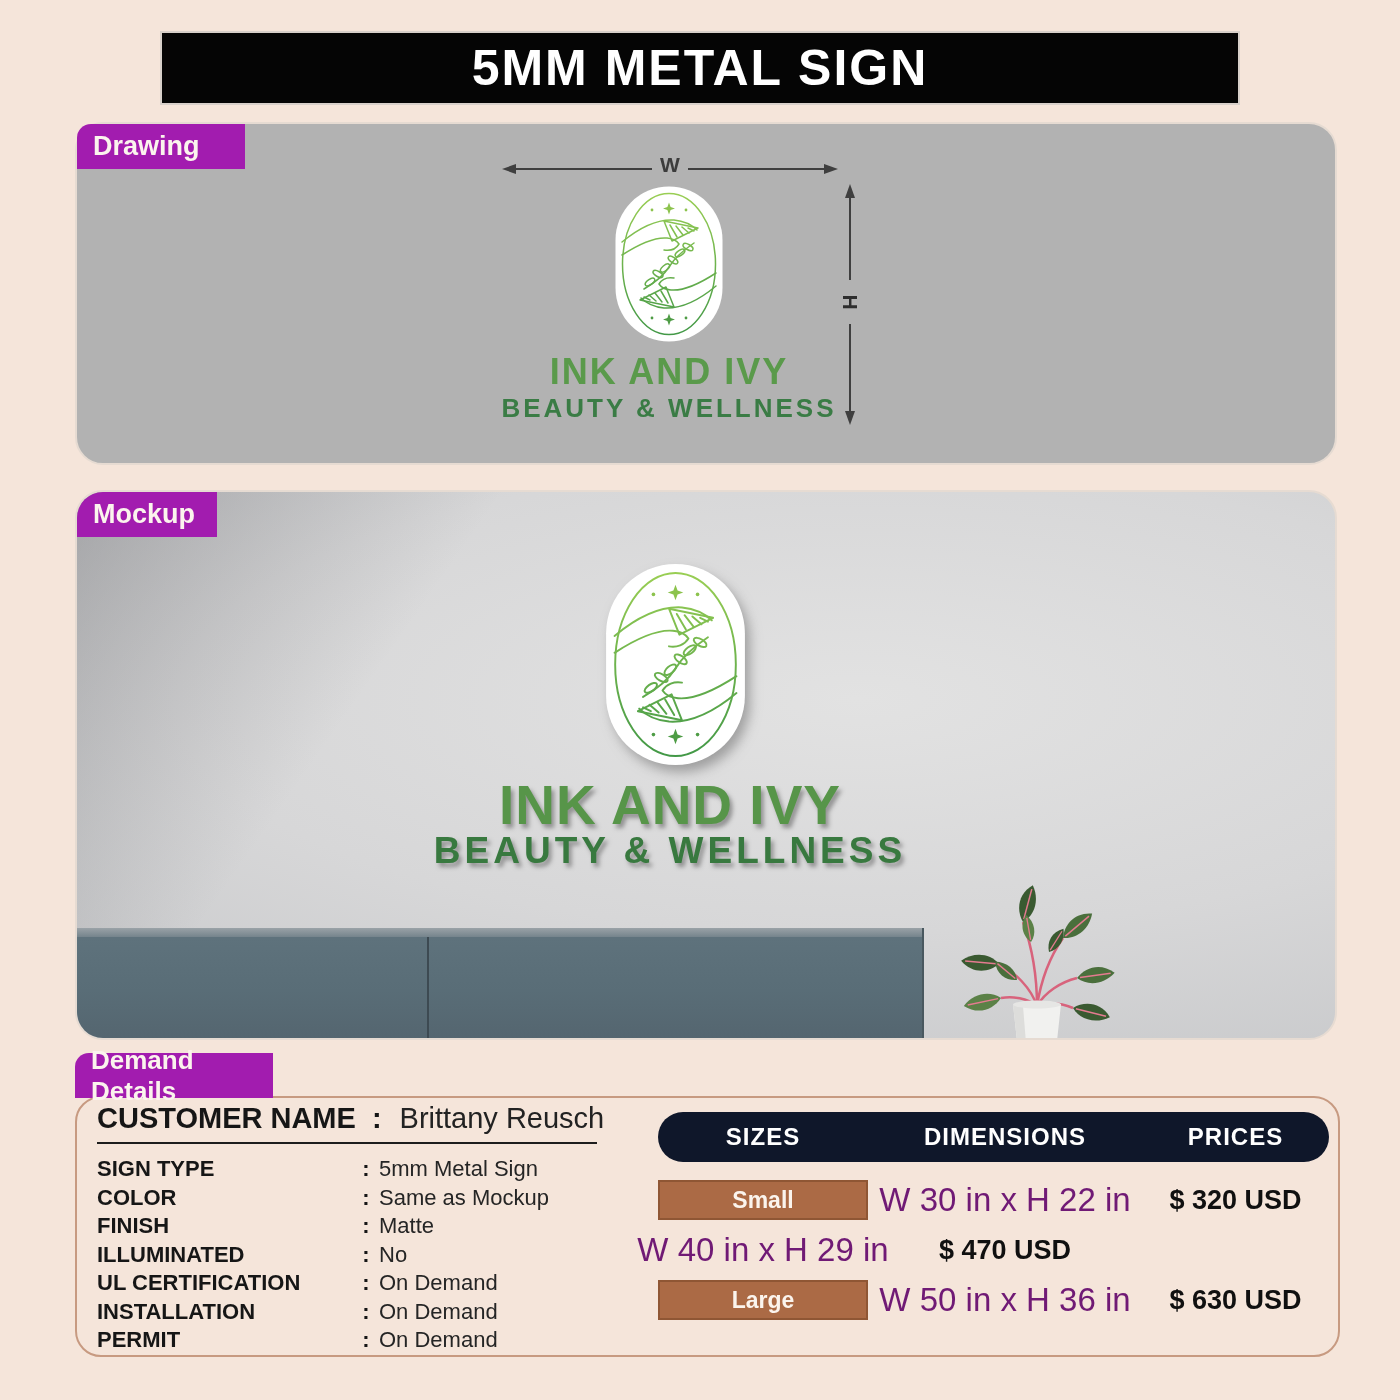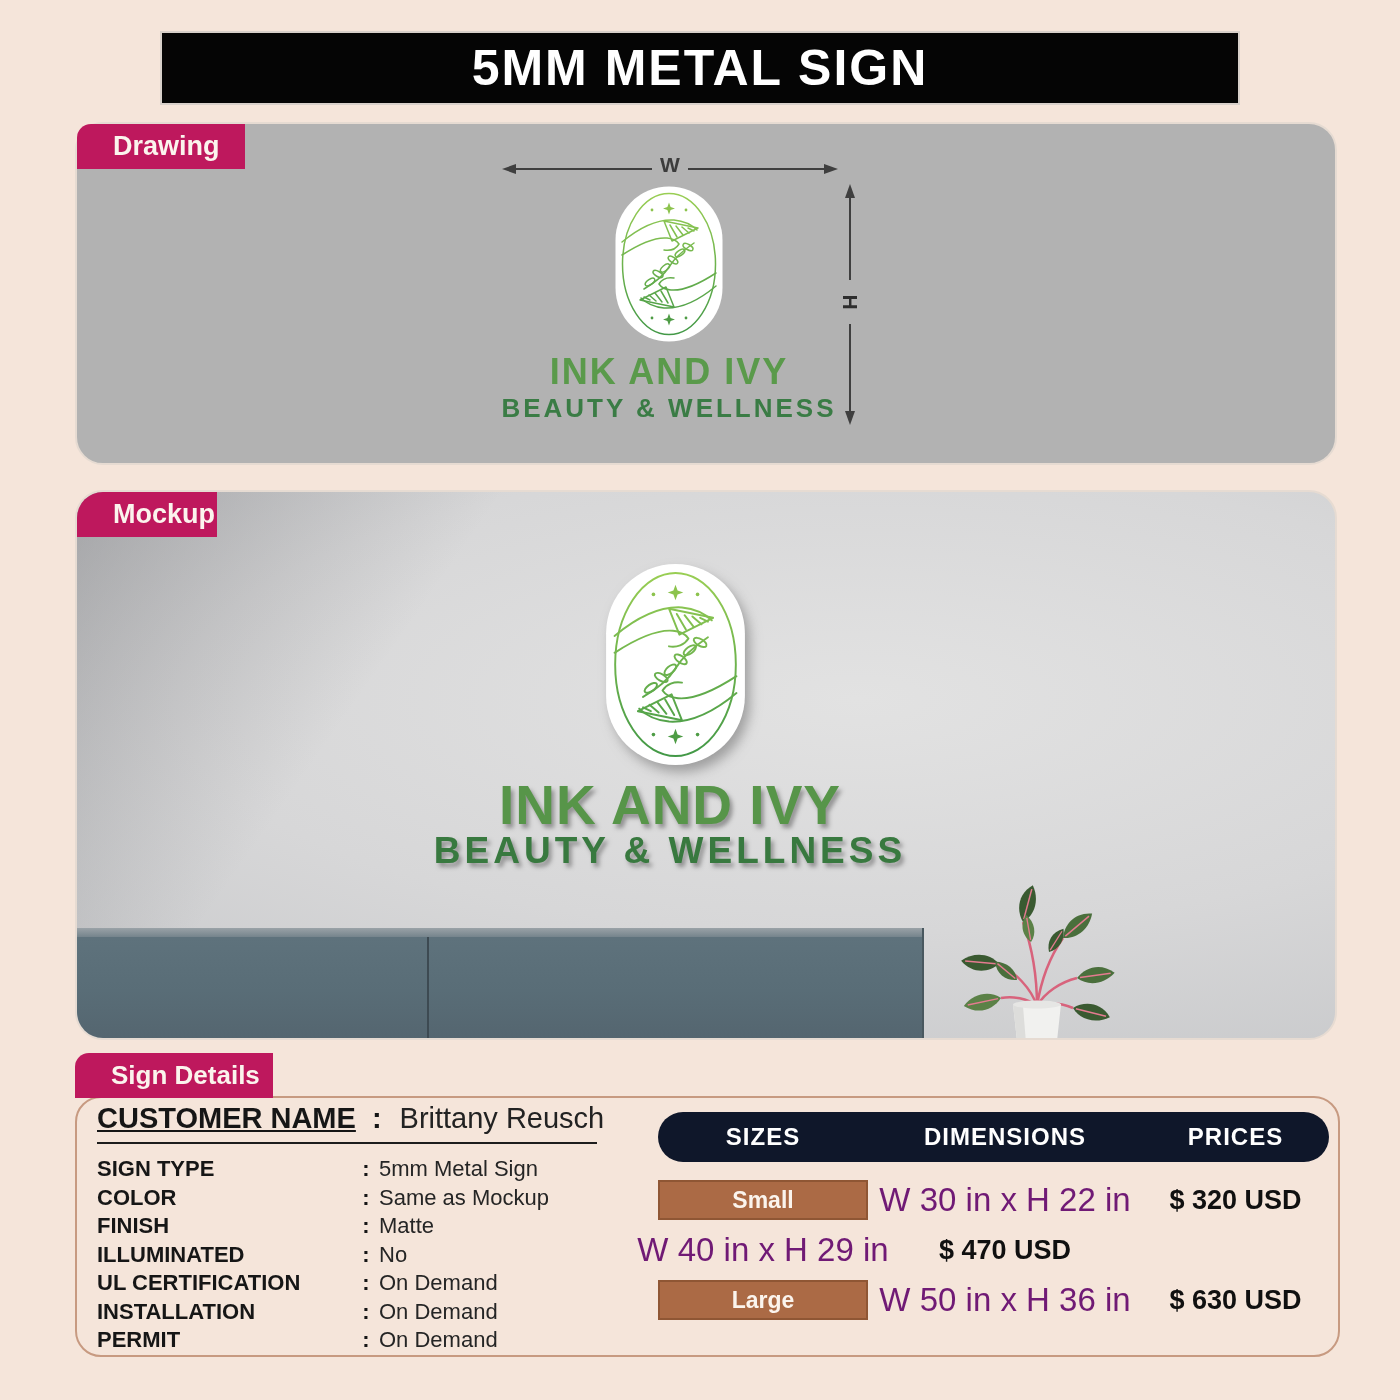--- a/index.html
+++ b/index.html
@@ -6,22 +6,22 @@
   body{background:#f5e5da;font-family:"Liberation Sans",sans-serif;}
   .page{position:relative;width:1400px;height:1400px;background:#f5e5da;overflow:hidden;}
 
   
   .title-bar{position:absolute;left:160px;top:31px;width:1080px;height:74px;background:#050505;
     border:2px solid #d8d0ca;box-sizing:border-box;display:flex;align-items:center;justify-content:center;}
   .title-bar span{color:#ffffff;font-size:50px;font-weight:700;letter-spacing:2px;}
 
   
   .panel{position:absolute;box-sizing:border-box;}
-  .tab{position:absolute;left:0;top:0;background:#be185d;color:#fbf4ed;font-weight:700;
-    display:flex;align-items:center;padding-left:36px;box-sizing:border-box;
+  .tab{position:absolute;left:0;top:0;background:#a21caf;color:#fbf4ed;font-weight:700;
+    display:flex;align-items:center;padding-left:16px;box-sizing:border-box;
     border-radius:14px 0 0 0;z-index:5;}
 
   .drawing-panel{left:75px;top:122px;width:1262px;height:343px;background:#b2b2b2;
     border:2px solid #e6dbd2;border-radius:28px;}
   .drawing-tab{width:168px;height:45px;font-size:27px;}
 
   .mockup-panel{left:75px;top:490px;width:1262px;height:550px;border-radius:28px;
     border:2px solid #e6dbd2;overflow:hidden;
     background:
       linear-gradient(125deg, rgba(96,97,101,0.38) 0%, rgba(96,97,101,0) 26%),
@@ -54,21 +54,21 @@
   .cabinet{position:absolute;left:0;top:436px;width:845px;height:114px;
     background:linear-gradient(180deg,#5f737d 0%,#596d77 55%,#54656f 100%);
     border-right:2px solid #49585f;border-bottom-left-radius:28px;}
   .cabinet-edge{position:absolute;left:0;top:0;width:100%;height:9px;
     background:linear-gradient(180deg,#9aa2a7 0%,#75848c 100%);}
   .cabinet-seam{position:absolute;left:350px;top:9px;width:2px;height:105px;background:#3d4a52;}
   .plant{position:absolute;left:880px;top:388px;}
 
   
   .customer-row{position:absolute;left:20px;top:4px;display:flex;align-items:baseline;white-space:nowrap;}
-  .customer-label{font-size:29px;font-weight:800;color:#161616;text-decoration:underline;}
+  .customer-label{font-size:29px;font-weight:800;color:#161616;}
   .customer-sep{font-size:29px;font-weight:800;color:#161616;margin:0 18px 0 16px;}
   .customer-name{font-size:29px;color:#222222;}
   .customer-underline{position:absolute;left:20px;top:44px;width:500px;height:2px;background:#1d1d1d;}
 
   .details-grid{position:absolute;left:20px;top:57px;display:grid;
     grid-template-columns:256px 26px auto;font-size:22px;line-height:28.5px;}
   .detail-label{font-weight:800;color:#161616;}
   .detail-sep{font-weight:800;color:#161616;text-align:center;}
   .detail-value{color:#252525;}
 
@@ -233,21 +233,21 @@
       </g>
       <g>
         <path d="M56 124 Q80 131 104 124 L100 161 Q80 167 60 161 Z" fill="#f1f1ef"></path>
         <path d="M56 124 L66 126 L69 163 L60 161 Z" fill="#dddddb"></path>
         <ellipse cx="80" cy="124.5" rx="24" ry="4" fill="#e6e6e4"></ellipse>
       </g>
     </svg>
   </section>
 
   <div class="tab quote-tab">
-    <span>Sign Details</span>
+    <span>Demand Details</span>
   </div>
 
   <section class="panel quote-panel">
 
     <div class="customer-row">
       <span class="customer-label">CUSTOMER NAME</span>
       <span class="customer-sep">:</span>
       <span class="customer-name">Brittany Reusch</span>
     </div>
     <div class="customer-underline"></div>

